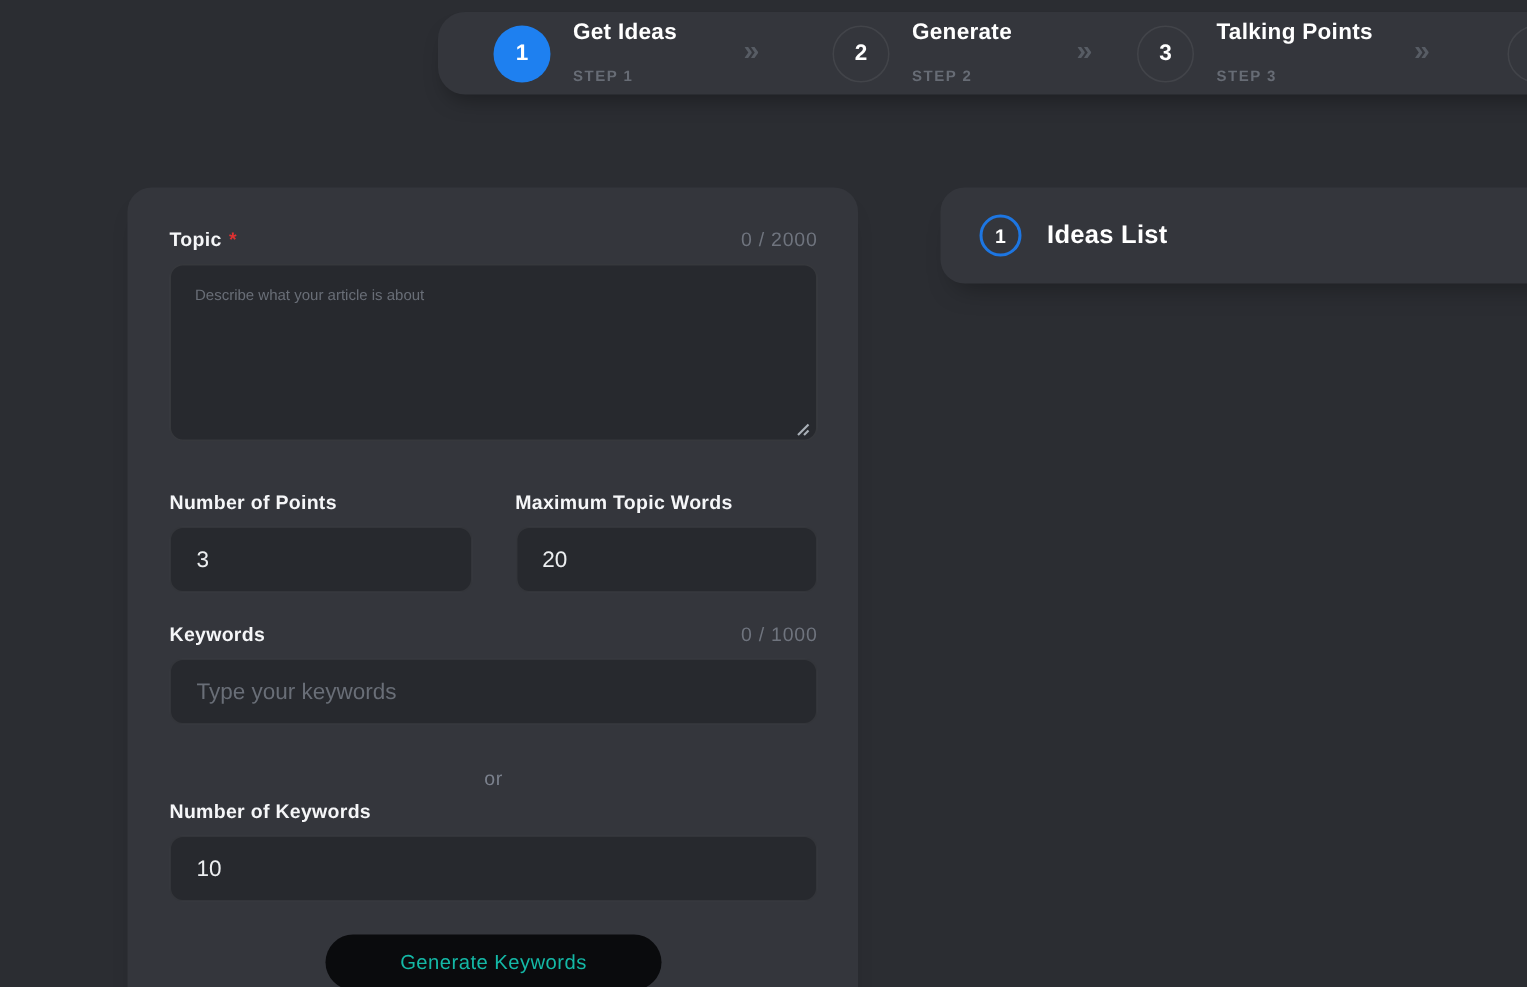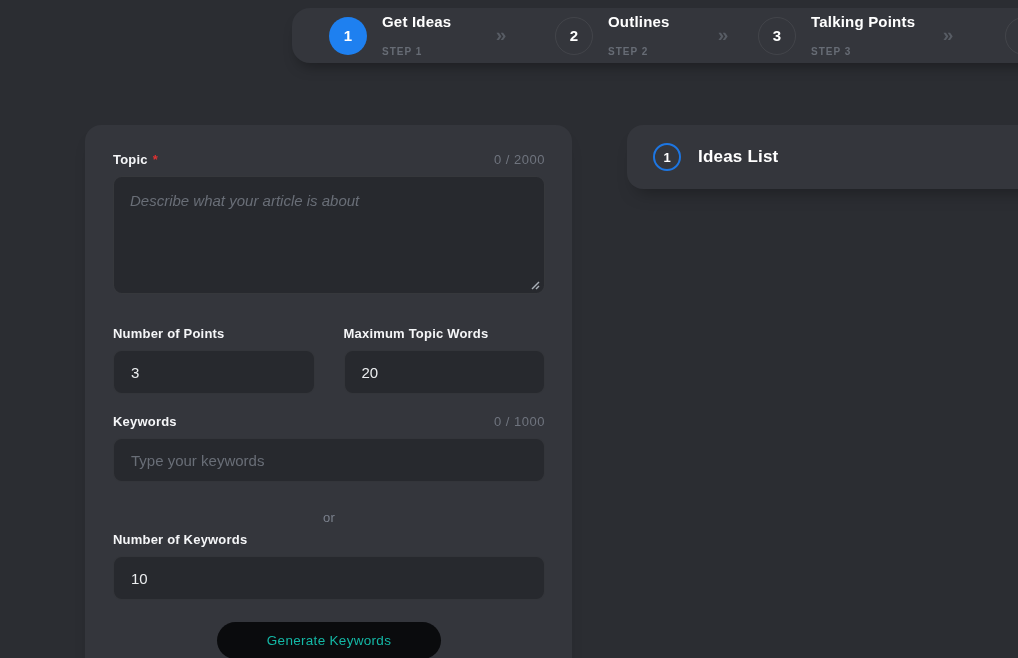--- a/index.html
+++ b/index.html
@@ -61,21 +61,21 @@
   .req { color:#e03131; margin-left:5px; font-weight:700; }
   .counter { font-size:13px; color:#6f747e; letter-spacing:.5px; }
 
   .textarea-wrap { position:relative; }
   textarea {
     width:100%; height:118px; resize:none;
     background:#27292e; border:1px solid rgba(255,255,255,.07);
     border-radius:9px; outline:none;
     padding:15px 16px;
     font-family:"Liberation Sans", sans-serif;
-    font-size:15px; color:#e9ebee;font-style:italic;
+    font-size:10px; color:#e9ebee;
   }
   textarea::placeholder, input::placeholder { color:#696e77; opacity:1; }
   .resize-handle { position:absolute; right:5px; bottom:8px; pointer-events:none; }
 
   .two-col {
     display:flex; gap:29px; margin-top:28px;
   }
   .col { flex:1; }
   .col .lbl { display:block; margin-bottom:9px; }
 
@@ -130,21 +130,21 @@
     <div class="step-text">
       <div class="step-title">Get Ideas</div>
       <div class="step-sub">STEP 1</div>
     </div>
   </div>
   <span class="step-sep" style="left:209px">»</span>
 
   <div class="step" style="left:263px">
     <div class="step-circle idle">2</div>
     <div class="step-text">
-      <div class="step-title">Outlines</div>
+      <div class="step-title">Generate</div>
       <div class="step-sub">STEP 2</div>
     </div>
   </div>
   <span class="step-sep" style="left:431px">»</span>
 
   <div class="step" style="left:466px">
     <div class="step-circle idle">3</div>
     <div class="step-text">
       <div class="step-title">Talking Points</div>
       <div class="step-sub">STEP 3</div>

